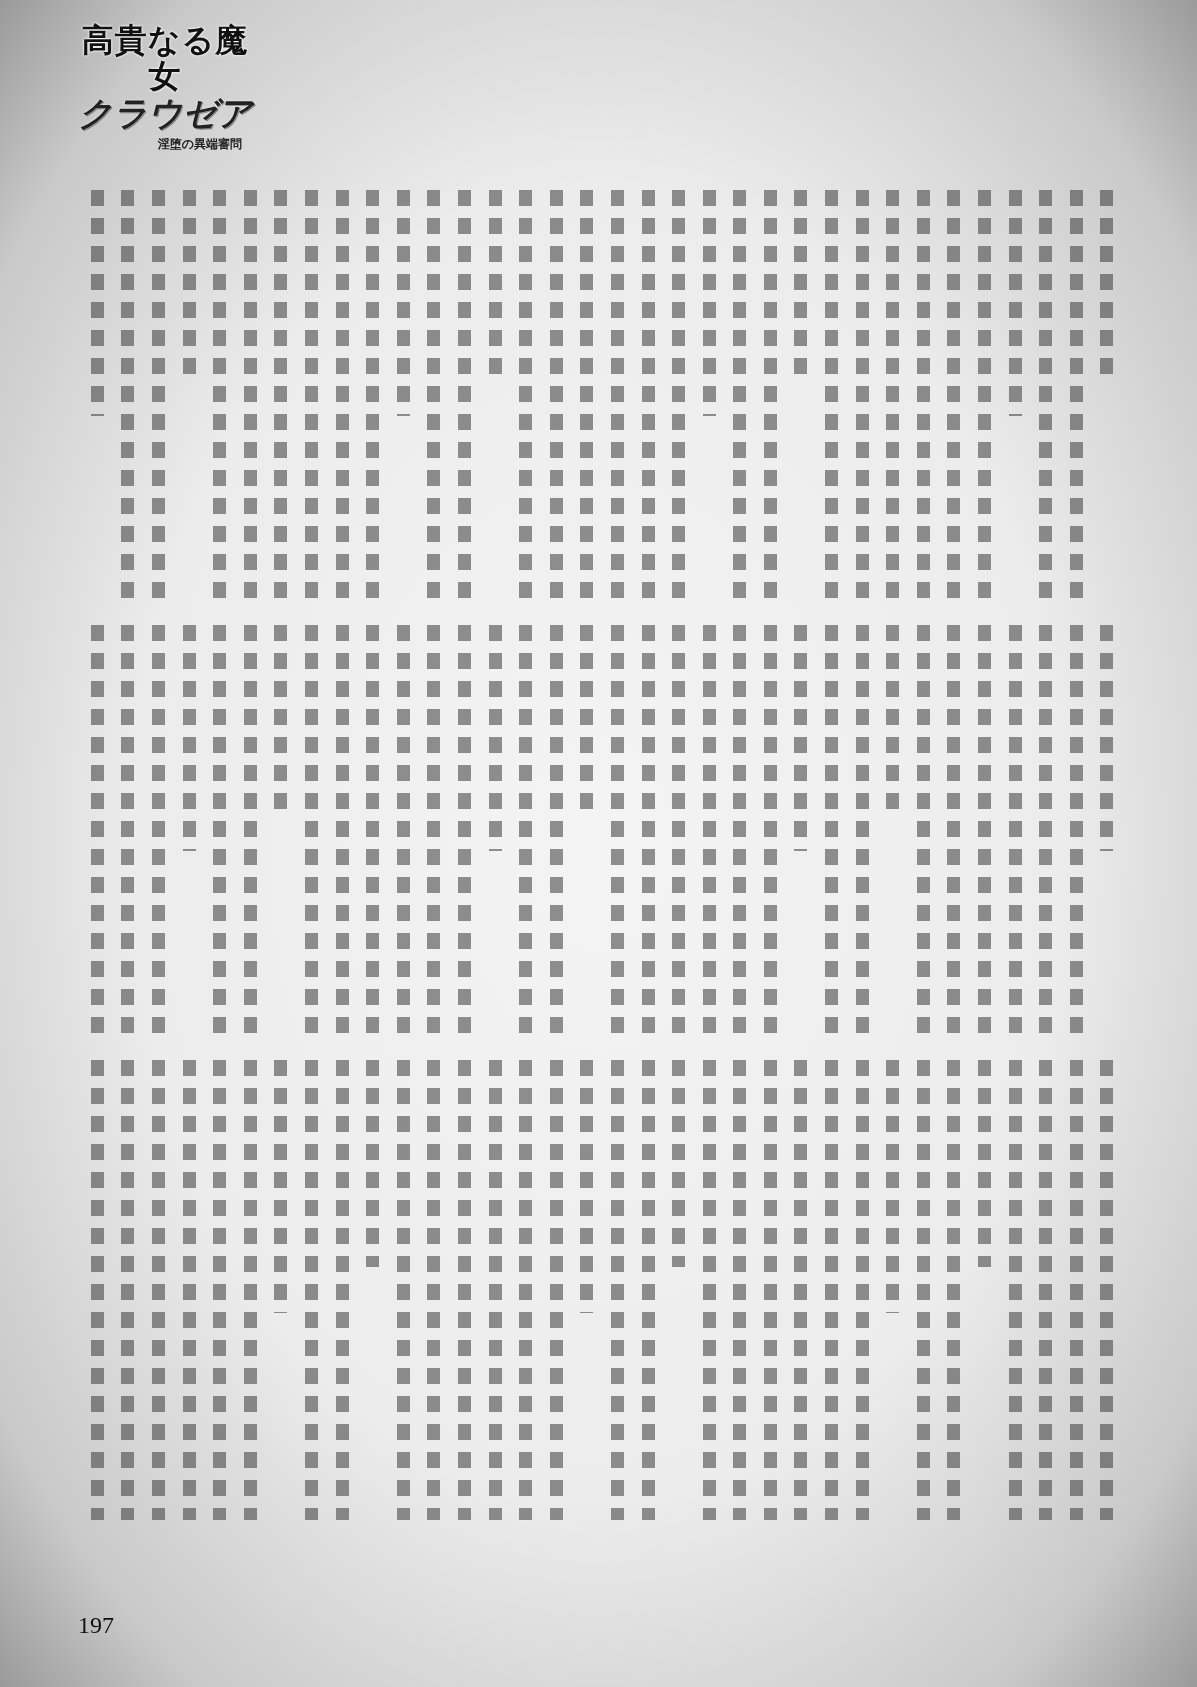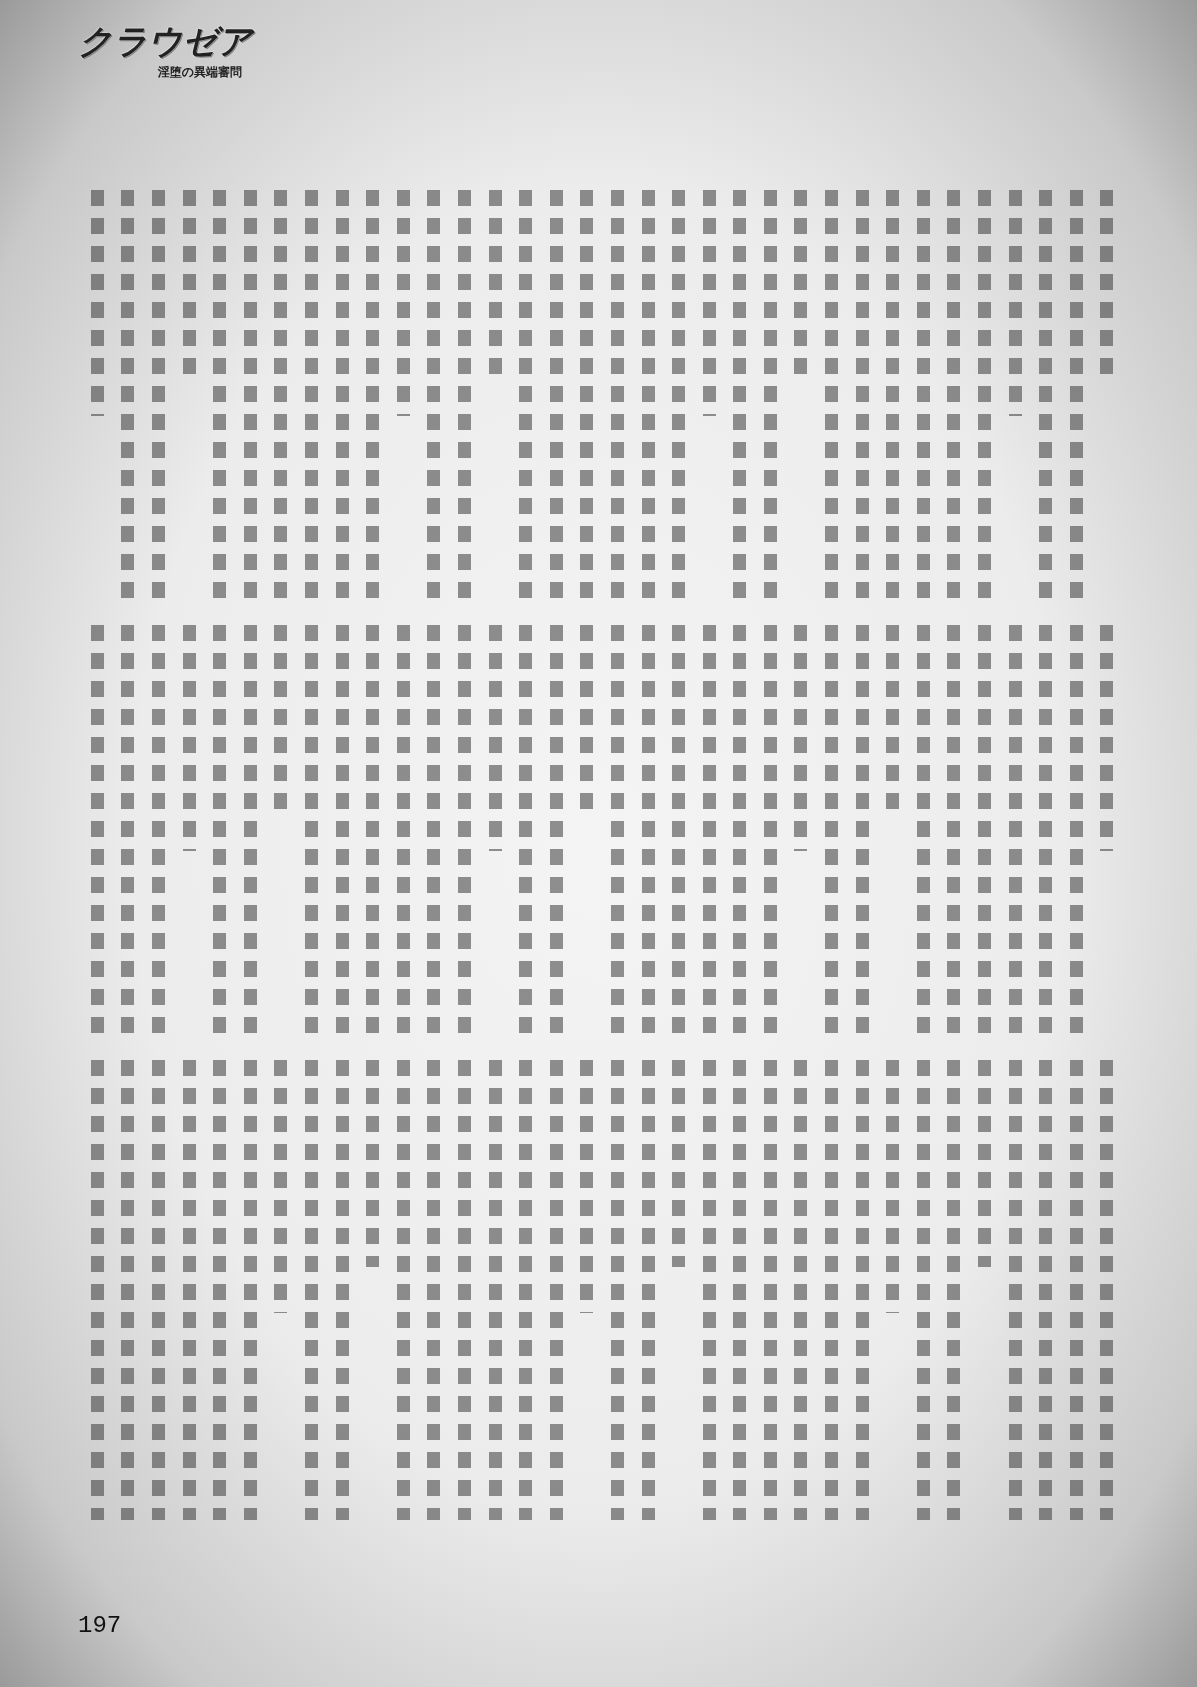--- a/index.html
+++ b/index.html
@@ -27,28 +27,29 @@
   .tier-3 { top: 1060px; height: 460px; }
   .col {
     width: 27.4px; height: 100%; position: relative; margin: 0 3px;
   }
   .col .line {
     position: absolute; left: 8px; width: 13px; top: 0;
     background: repeating-linear-gradient(to bottom, #3a3a3a 0 16px, transparent 16px 28px);
     opacity: 0.55;
   }
   .page-number {
-    position: absolute; left: 78px; top: 1612px; font-family: Liberation Mono, monospace;
+    position: absolute; left: 78px; top: 1612px; font-family: Liberation Serif, serif;
     font-size: 24px; color: #111;
   }
 </style>
 </head>
 <body>
 
 <div class="logo">
+  <div class="t1">高貴なる魔女</div>
   <div class="t2">クラウゼア</div>
   <div class="t3">淫堕の異端審問</div>
 </div>
 
 <div class="tier tier-1" id="tier1">
     <div class="col">
       <div class="line" style="height: 45%;"></div>
     </div>
     <div class="col">
       <div class="line" style="height: 100%;"></div>

